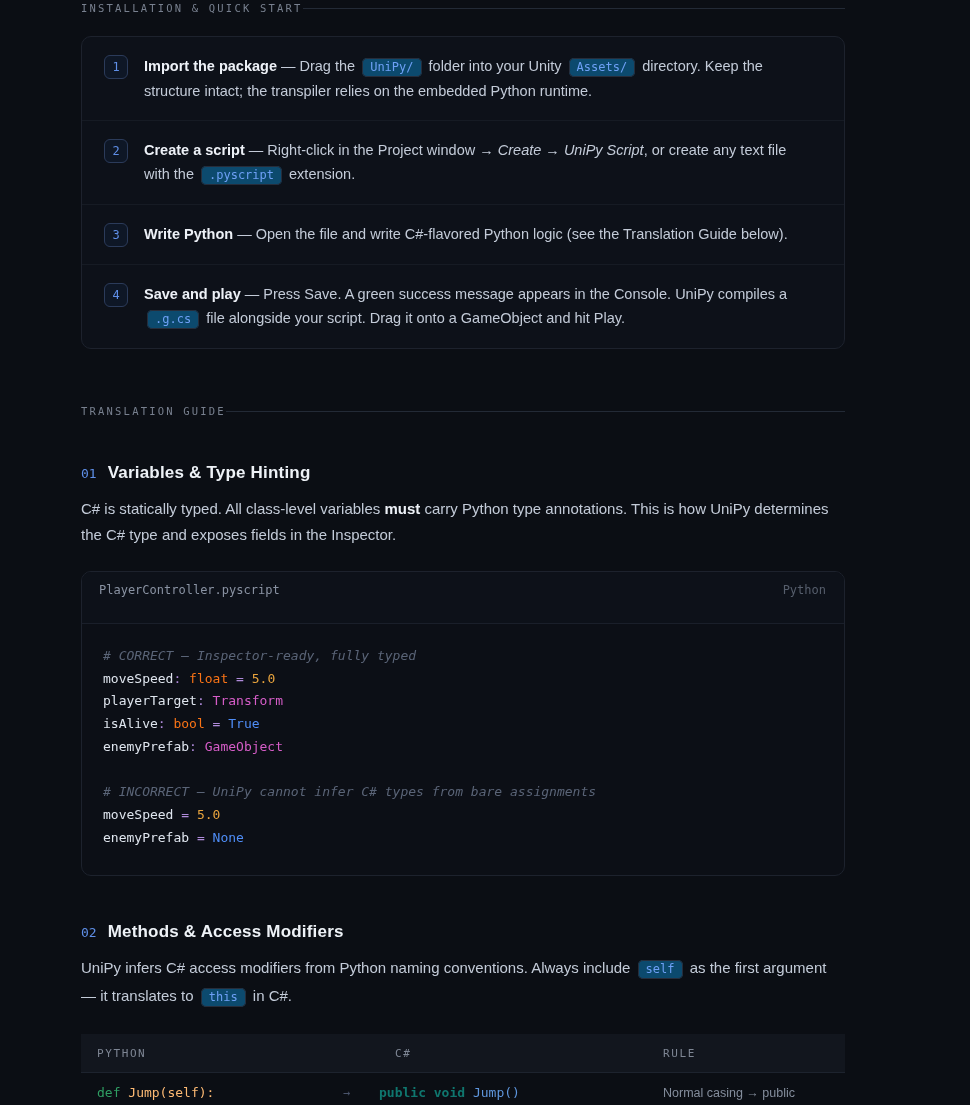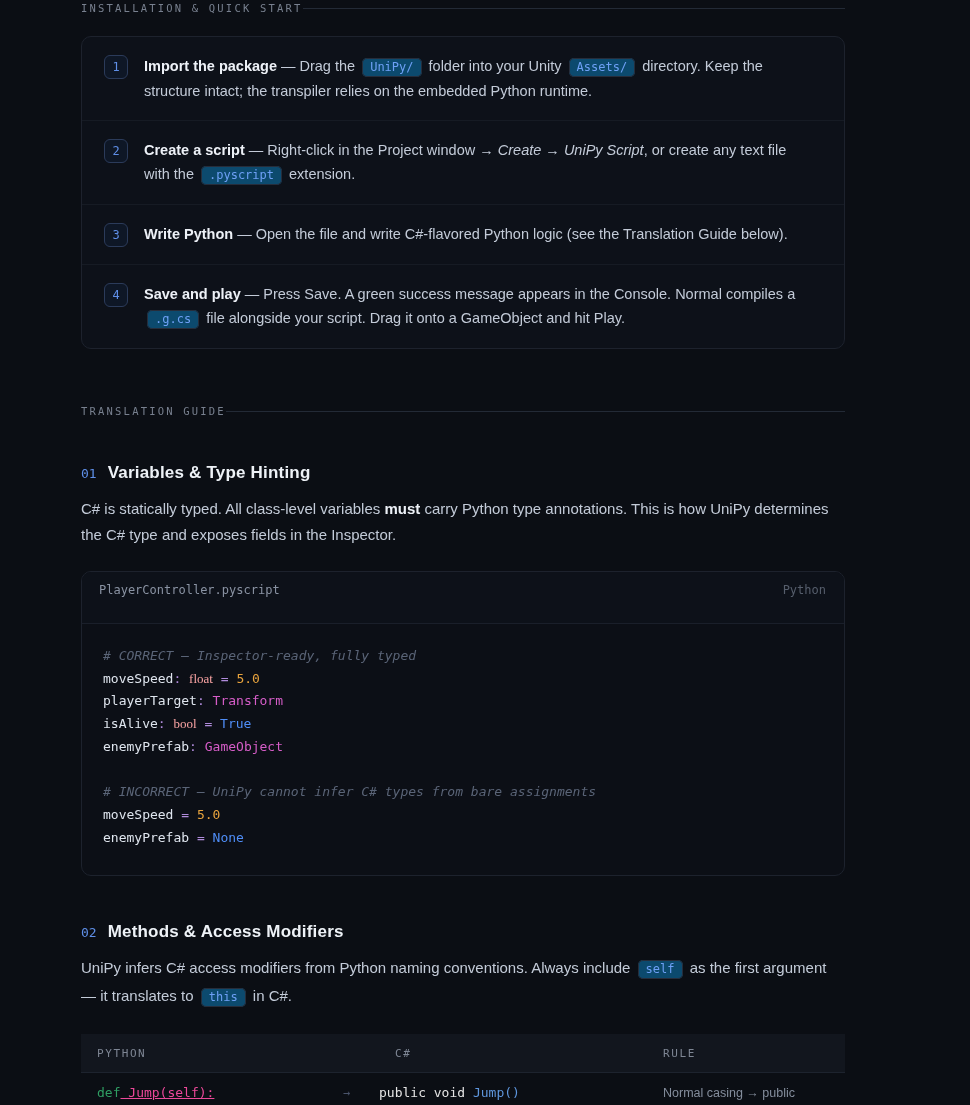--- a/index.html
+++ b/index.html
@@ -76,21 +76,21 @@
   .codeblock-lang { color: #565e6c; }
   .codeblock-body {
     margin: 0; padding: 21px 20px 26px 21px;
     font-family: "DejaVu Sans Mono", monospace;
     font-size: 13px; line-height: 22.7px;
   }
   .code-line { white-space: pre; }
   .tk-cm { color: #5a6477; font-style: italic; }
   .tk-id { color: #dfe5ee; }
   .tk-pu { color: #b08bdb; }
-  .tk-ty { color: #fca5a5; font-family: Liberation Serif, serif; }
+  .tk-ty { color: #f97316; }
   .tk-cl { color: #d65dc8; }
   .tk-co { color: #4f8df7; }
   .tk-nu { color: #e8a33d; }
 
   
   .xlate-table { margin-top: 24px; width: 100%; border-collapse: collapse; }
   .xlate-table th {
     text-align: left; font-weight: 400;
     font-family: "DejaVu Sans Mono", monospace;
     font-size: 11px; letter-spacing: 1.6px;
@@ -100,22 +100,22 @@
     border-bottom: 1px solid #1d232e;
   }
   .xlate-table td {
     padding: 12px 16px 13px;
     border-bottom: 1px solid #171c26;
     vertical-align: middle;
   }
   .xlate-table td.cell-arrow, .xlate-table td.cell-cs { padding-left: 0; }
   .cell-code { font-family: "DejaVu Sans Mono", monospace; font-size: 13px; white-space: pre; }
   .tk-pkw { color: #2f9e63; }
-  .tk-pfn { color: #ec4899; text-decoration: underline; }
-  .tk-ckw { color: #e5e5e5; font-weight: 400; }
+  .tk-pfn { color: #fdba74; }
+  .tk-ckw { color: #0f766e; font-weight: 700; }
   .tk-cfn { color: #5e96dd; }
   .cell-arrow { color: #49536a; font-family: "DejaVu Sans Mono", monospace; font-size: 12px; }
   .cell-rule { color: #848d9c; font-size: 12.5px; }
 </style>
 </head>
 <body>
 
 <div class="page">
 
   <div class="kicker-row">
@@ -131,21 +131,21 @@
       <div class="step-row">
         <span class="step-badge">2</span>
         <p class="step-text"><span class="seg-b">Create a script</span><span class="seg-t"> — Right-click in the Project window → </span><span class="seg-i">Create</span><span class="seg-t"> → </span><span class="seg-i">UniPy Script</span><span class="seg-t">, or create any text file with the </span><span class="seg-chip">.pyscript</span><span class="seg-t"> extension.</span></p>
       </div>
       <div class="step-row">
         <span class="step-badge">3</span>
         <p class="step-text"><span class="seg-b">Write Python</span><span class="seg-t"> — Open the file and write C#-flavored Python logic (see the Translation Guide below).</span></p>
       </div>
       <div class="step-row">
         <span class="step-badge">4</span>
-        <p class="step-text"><span class="seg-b">Save and play</span><span class="seg-t"> — Press Save. A green success message appears in the Console. Normal compiles a </span><span class="seg-chip">.g.cs</span><span class="seg-t"> file alongside your script. Drag it onto a GameObject and hit Play.</span></p>
+        <p class="step-text"><span class="seg-b">Save and play</span><span class="seg-t"> — Press Save. A green success message appears in the Console. UniPy compiles a </span><span class="seg-chip">.g.cs</span><span class="seg-t"> file alongside your script. Drag it onto a GameObject and hit Play.</span></p>
       </div>
     </div>
 
   <div class="kicker-row translation-kicker">
     <span class="kicker">TRANSLATION GUIDE</span>
     <span class="kicker-rule"></span>
   </div>
 
   <div>
     <div class="section-heading">

